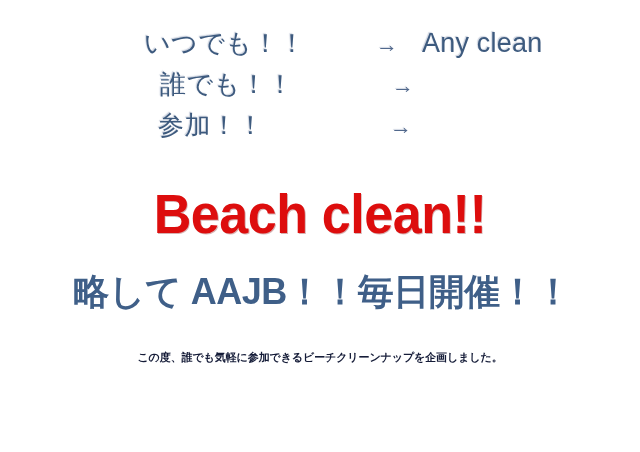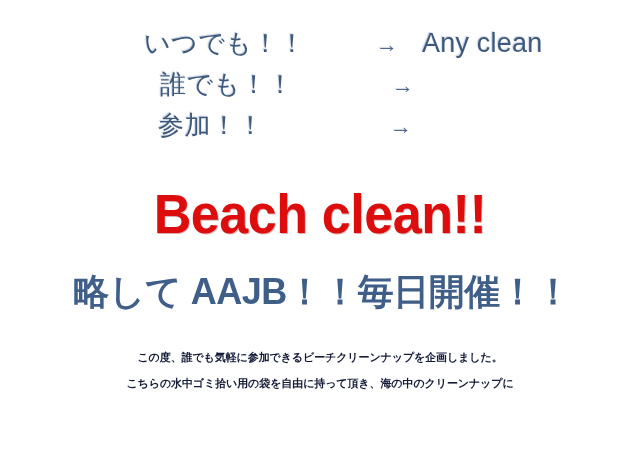--- a/index.html
+++ b/index.html
@@ -141,16 +141,15 @@
     </div>
 
   </div>
 
   <div class="headline">Beach clean!!</div>
 
   <div class="subheadline">略して AAJB！！毎日開催！！</div>
 
   <div class="body-block">
     <div class="body-line">この度、誰でも気軽に参加できるビーチクリーンナップを企画しました。</div>
-    <div class="body-line">こちらの水中ゴミ拾い用の袋を自由に持って頂き、海の中のクリーンナップに</div>
   </div>
 
 </div>
 
 </body></html>

